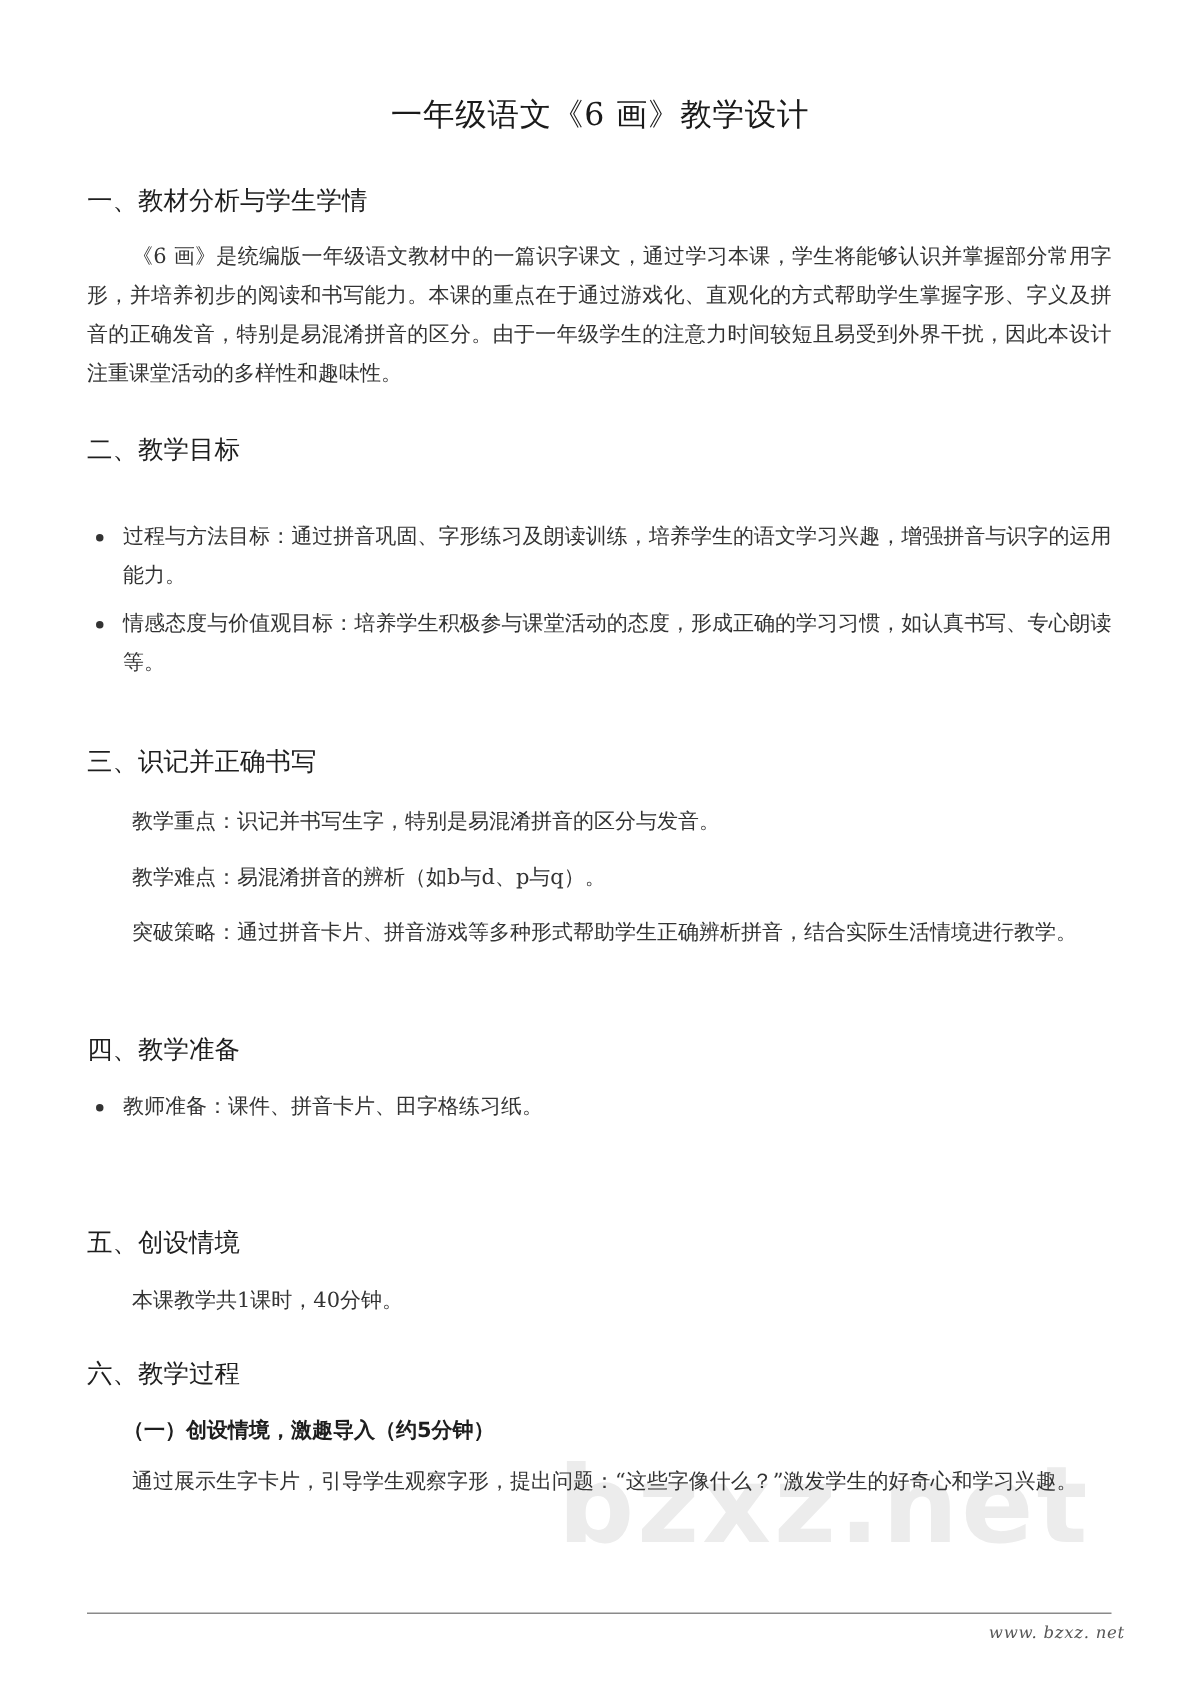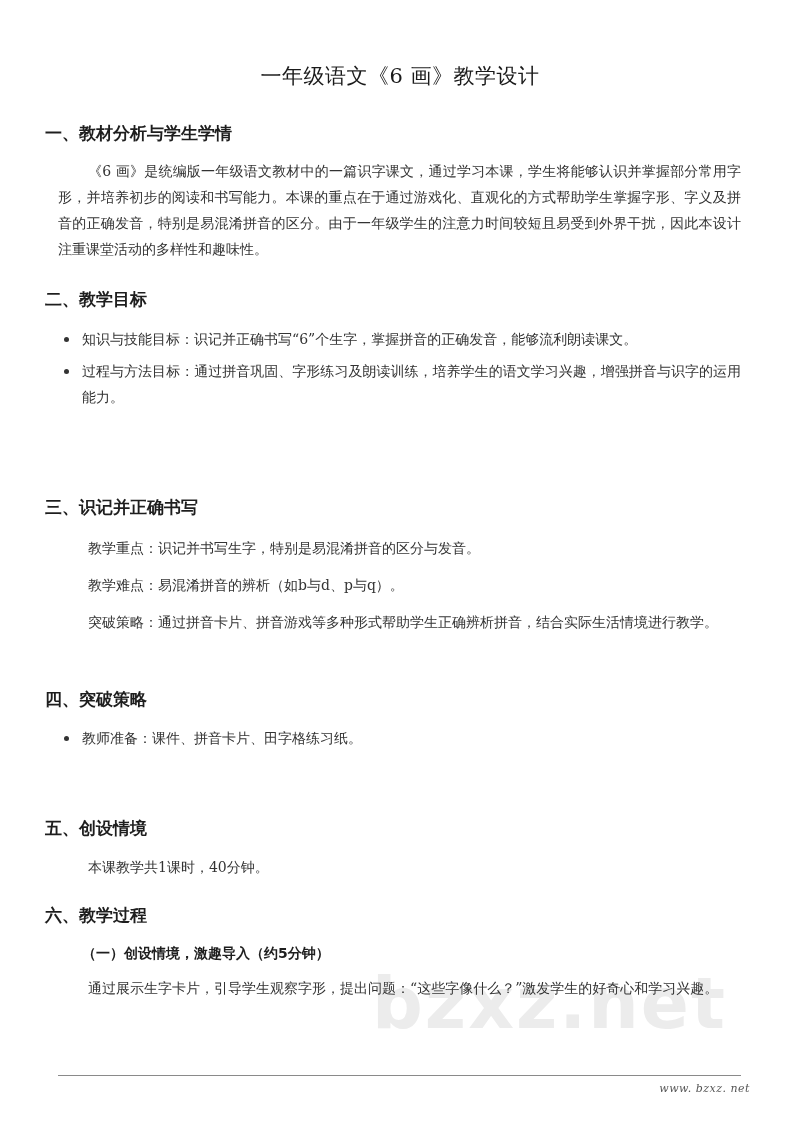--- a/index.html
+++ b/index.html
@@ -7,23 +7,23 @@
       width: 800px; height: 1130px; position: relative; overflow: hidden;
       font-family: "DejaVu Serif", "Liberation Serif", serif;
       color: #2a2a2a;
     }
     .page { position: absolute; left: 0; top: 0; width: 800px; height: 1130px; }
     .title {
       position: absolute; top: 62px; left: 0; width: 800px; text-align: center;
       font-size: 21px; color: #1a1a1a; letter-spacing: 0.5px;
     }
     .h1 {
-      position: absolute; left: 45px;
+      position: absolute; left: 58px;
       font-family: "DejaVu Sans", "Liberation Sans", sans-serif;
-      font-weight: bold; font-size: 17px; color: #1e1e1e;
+      font-weight: normal; font-size: 17px; color: #1e1e1e;
     }
     .h2 {
       position: absolute; left: 58px;
       font-family: "DejaVu Sans", "Liberation Sans", sans-serif;
       font-weight: bold; font-size: 14px; color: #1e1e1e;
     }
     .para {
       position: absolute; left: 58px; width: 683px;
       font-size: 14px; line-height: 26px; color: #333;
       text-indent: 30px; text-align: justify;
@@ -62,36 +62,36 @@
   <div class="watermark">bzxz.net</div>
 
   <div class="content">
     <div class="title">一年级语文《6 画》教学设计</div>
 
     <div class="h1" style="top:122px;">一、教材分析与学生学情</div>
     <div class="para" style="top:158px;">《6 画》是统编版一年级语文教材中的一篇识字课文，通过学习本课，学生将能够认识并掌握部分常用字形，并培养初步的阅读和书写能力。本课的重点在于通过游戏化、直观化的方式帮助学生掌握字形、字义及拼音的正确发音，特别是易混淆拼音的区分。由于一年级学生的注意力时间较短且易受到外界干扰，因此本设计注重课堂活动的多样性和趣味性。</div>
 
     <div class="h1" style="top:288px;">二、教学目标</div>
     <ul class="bullets" style="top:326px;">
-      <li style="margin-bottom:6px;">
-        <span class="bullet-dot"></span>
-        <span>知识与技能目标：识记并正确书写“6”个生字，掌握拼音的正确发音，能够流利朗读课文。</span>
-      </li>
-      <li style="margin-bottom:6px;">
+      <li style="margin-bottom:6px;margin-top:19px;">
         <span class="bullet-dot"></span>
         <span>过程与方法目标：通过拼音巩固、字形练习及朗读训练，培养学生的语文学习兴趣，增强拼音与识字的运用能力。</span>
+      </li>
+      <li>
+        <span class="bullet-dot"></span>
+        <span>情感态度与价值观目标：培养学生积极参与课堂活动的态度，形成正确的学习习惯，如认真书写、专心朗读等。</span>
       </li>
     </ul>
 
     <div class="h1" style="top:496px;">三、识记并正确书写</div>
     <div class="para" style="top:535px;">教学重点：识记并书写生字，特别是易混淆拼音的区分与发音。</div>
     <div class="para" style="top:572px;">教学难点：易混淆拼音的辨析（如b与d、p与q）。</div>
     <div class="para" style="top:609px;">突破策略：通过拼音卡片、拼音游戏等多种形式帮助学生正确辨析拼音，结合实际生活情境进行教学。</div>
 
-    <div class="h1" style="top:688px;">四、突破策略</div>
+    <div class="h1" style="top:688px;">四、教学准备</div>
     <ul class="bullets" style="top:725px;">
       <li style="margin-bottom:22px;">
         <span class="bullet-dot"></span>
         <span>教师准备：课件、拼音卡片、田字格练习纸。</span>
       </li>
     </ul>
 
     <div class="h1" style="top:817px;">五、创设情境</div>
     <div class="para" style="top:854px;">本课教学共1课时，40分钟。</div>
 

